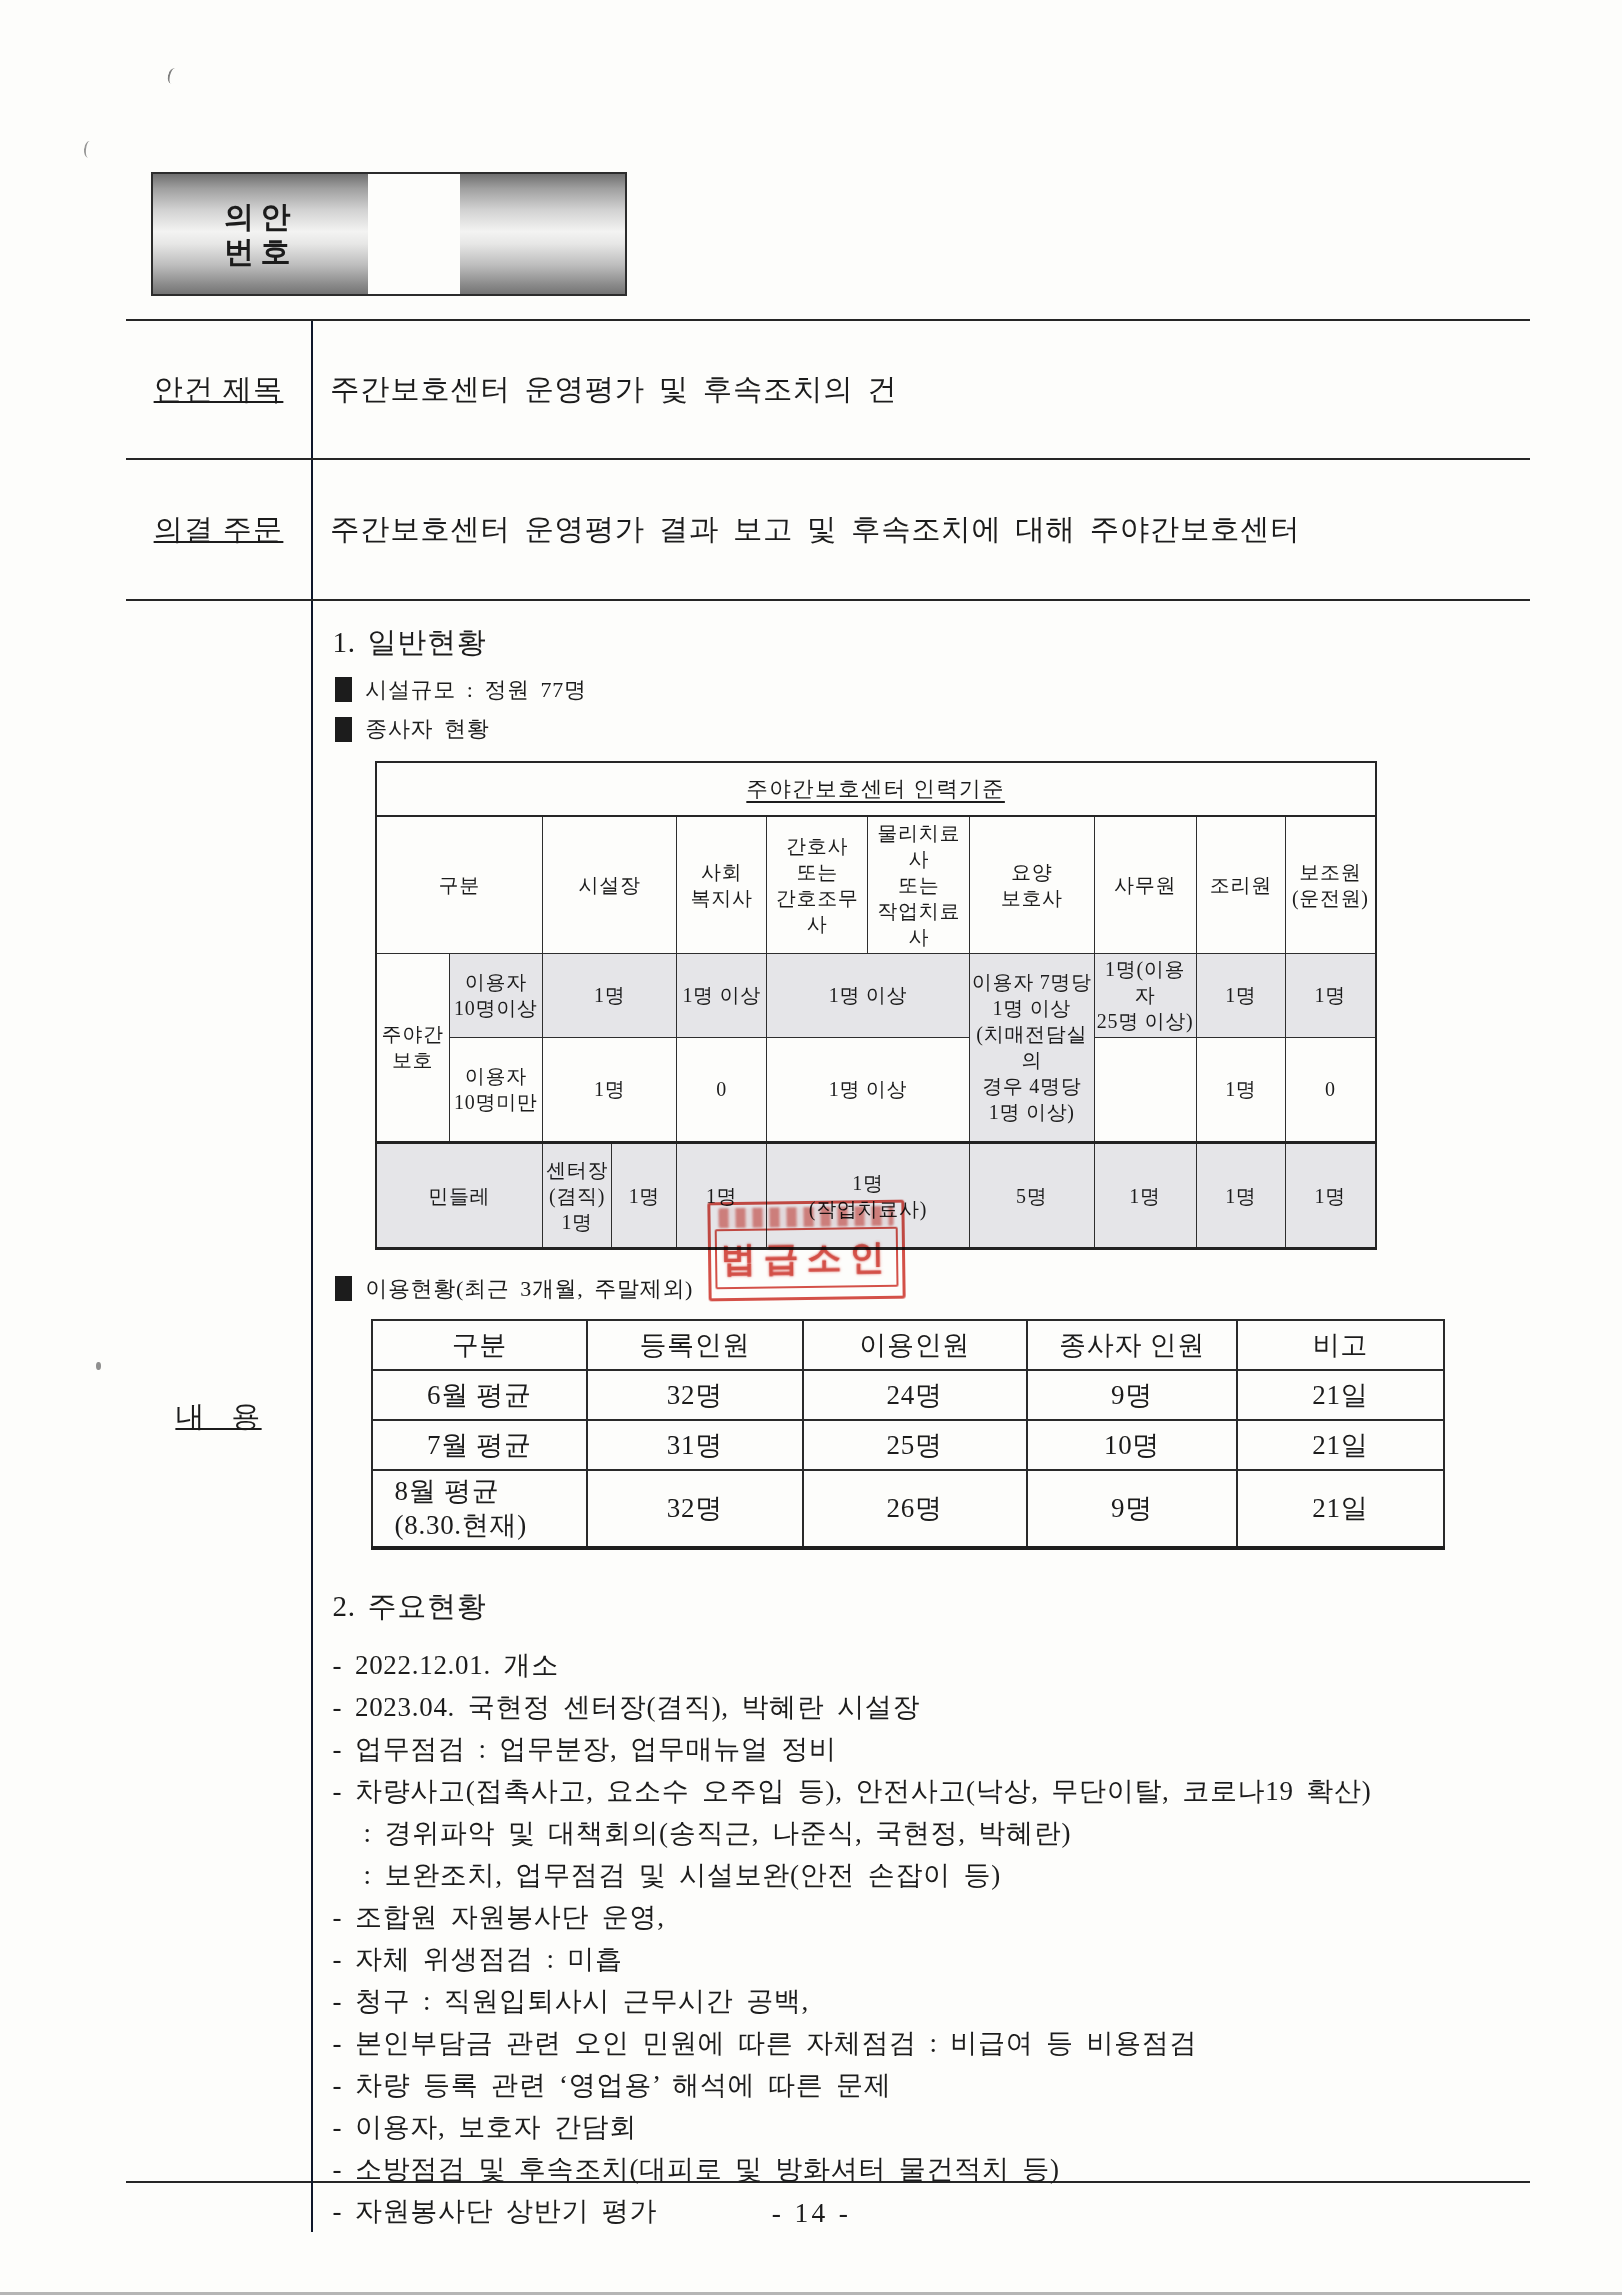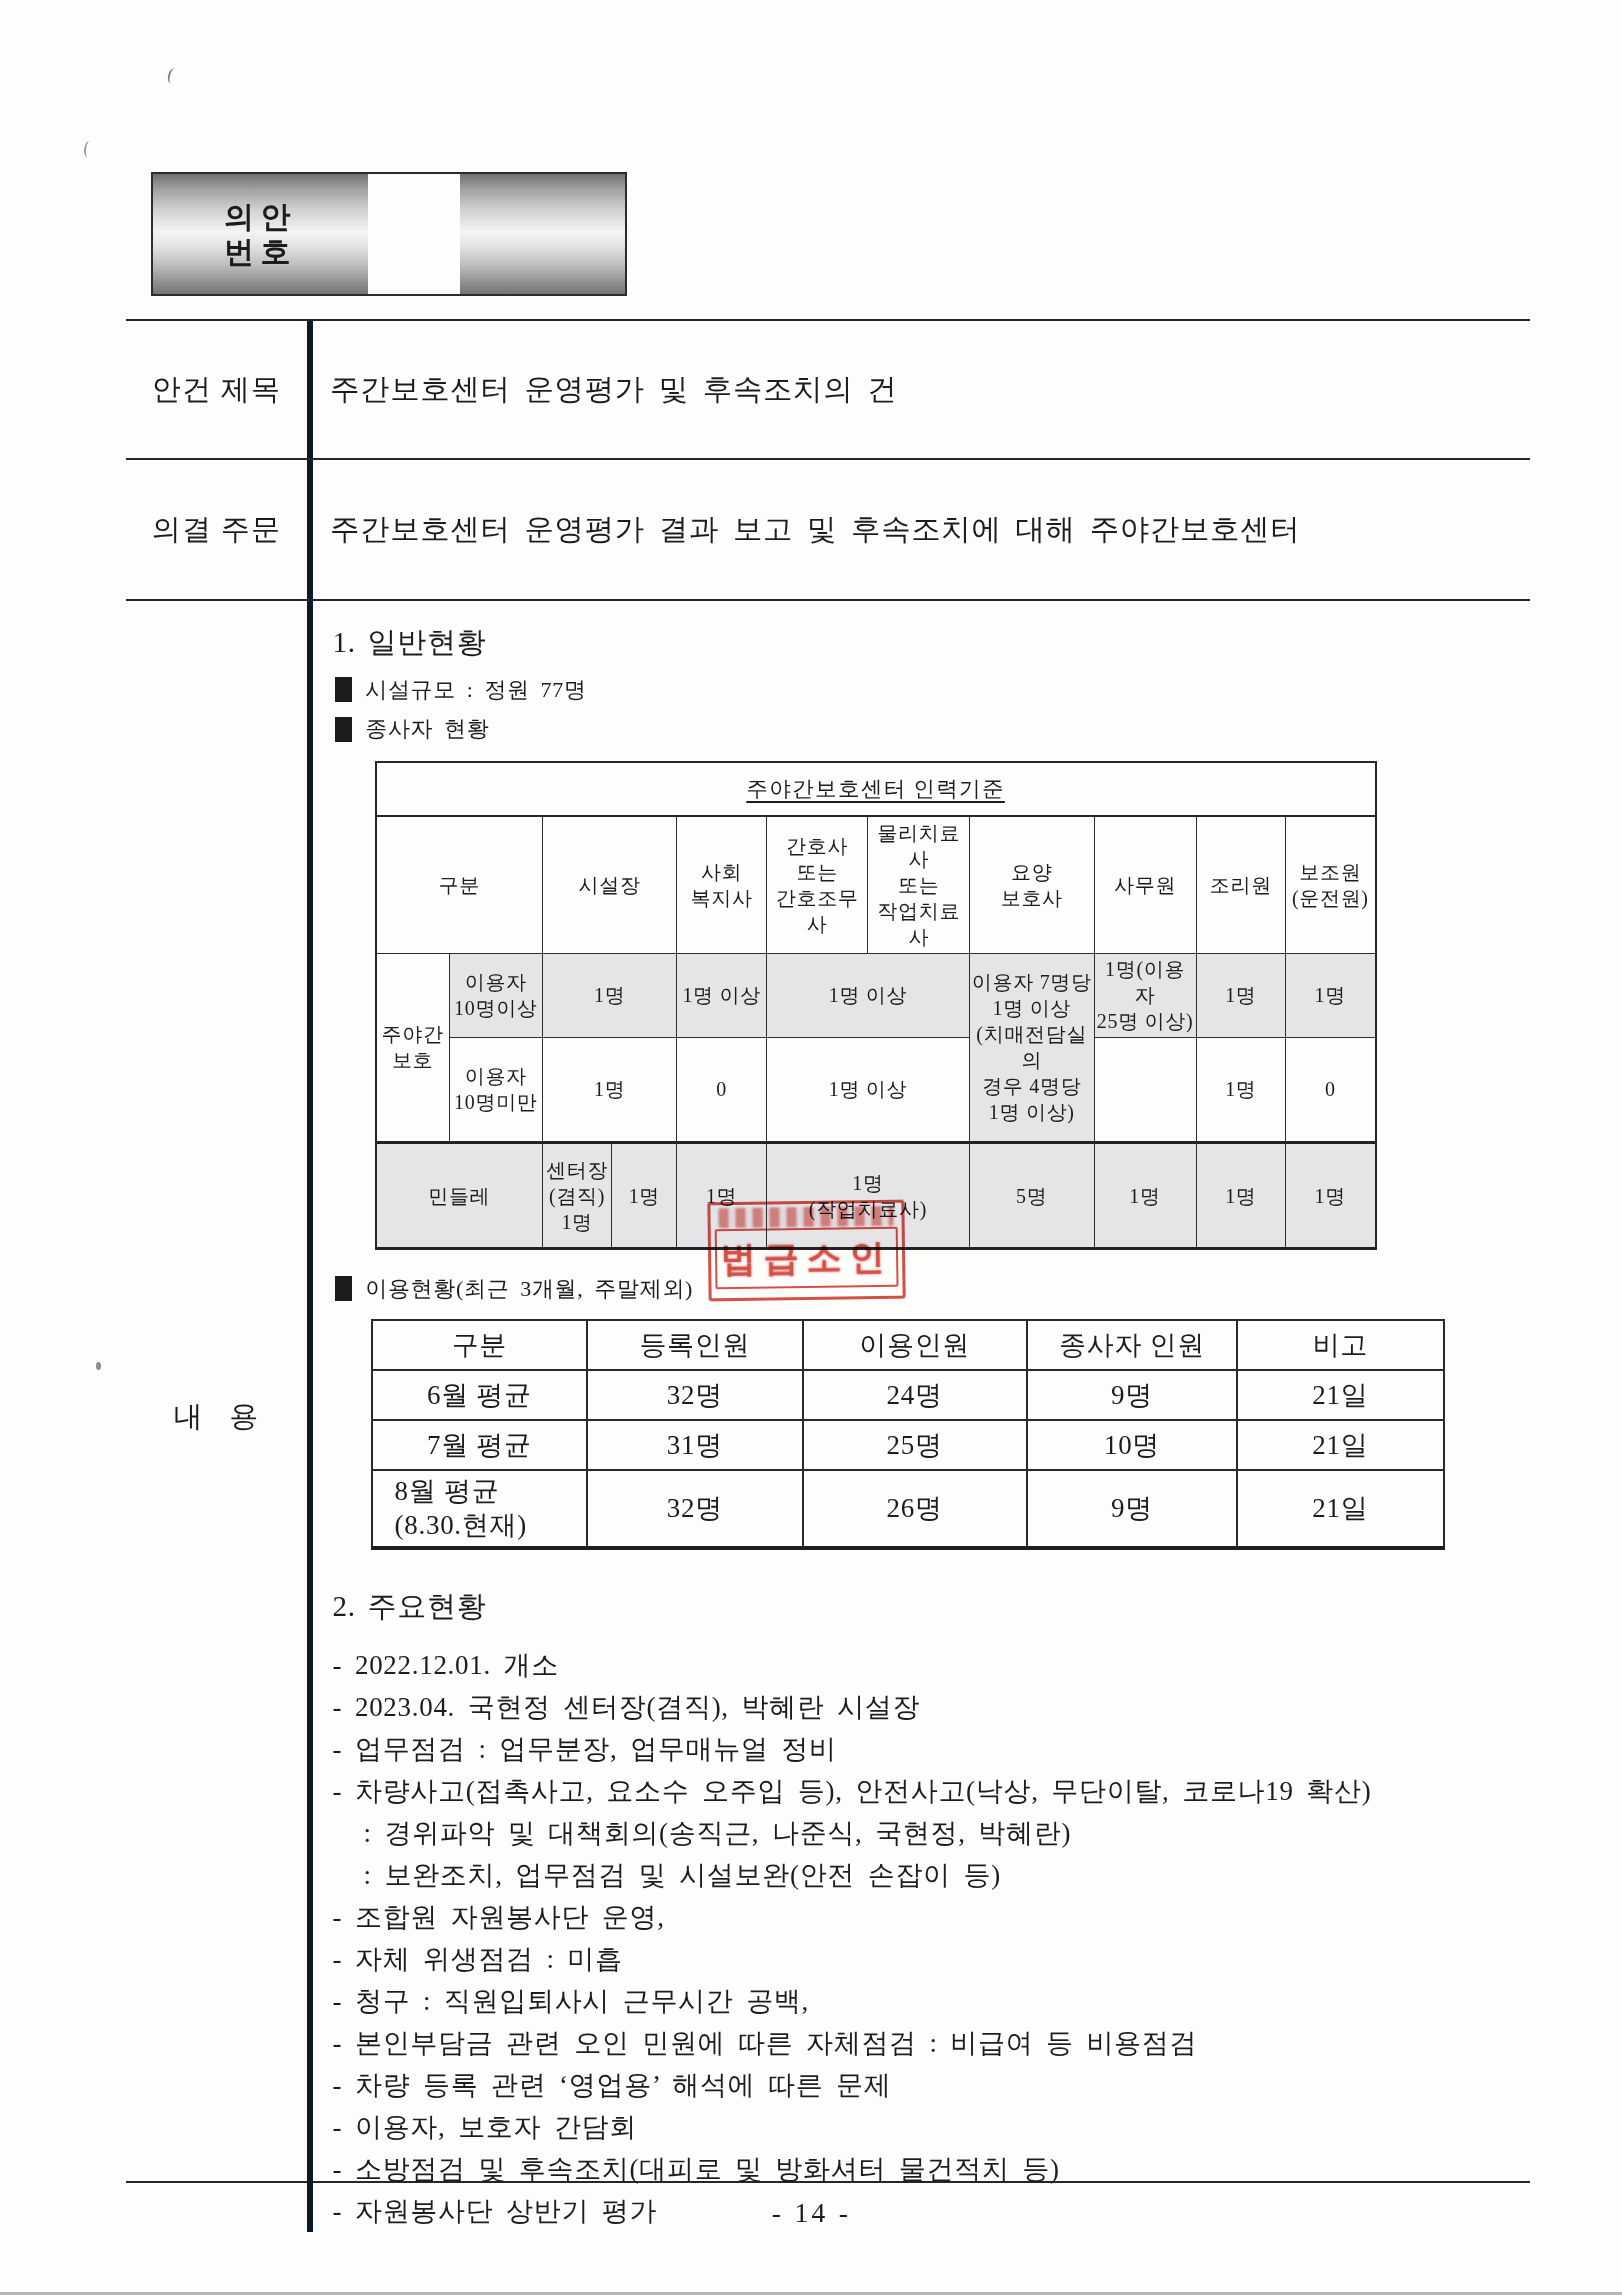--- a/index.html
+++ b/index.html
@@ -40,23 +40,23 @@
     font-size:36px; font-weight:bold; letter-spacing:3.9px; white-space:nowrap;
   }
 
   
   .doc-grid {
     position:absolute; left:126px; top:319px; width:1404px;
     border-top:2px solid #262626;
   }
   .doc-row { display:grid; grid-template-columns:187px 1fr; border-bottom:2px solid #262626; }
   .doc-row .label-col {
-    border-right:6px solid #0f172a;
+    border-right:2px solid #0f172a;
     display:flex; align-items:center; justify-content:center;
-    font-size:29px; letter-spacing:1.3px; white-space:pre;
+    font-size:29px; letter-spacing:1.3px; white-space:pre;text-decoration:underline;
   }
   .row-title   { height:137px; }
   .row-resol   { height:139px; }
   .row-content { height:1580px; }
   .doc-row .value-col { display:flex; align-items:center; font-size:29.4px; padding-left:17px; word-spacing:5.9px; }
 
   
   .content-col { padding:17px 13px 0 19.6px; font-size:27.5px; }
   .sec-heading { font-size:29px; margin:5.2px 0 11.8px 0; word-spacing:3.9px; }
   .sq-bullet-line { margin:9.2px 0 9.2px 2.6px; display:flex; align-items:center; font-size:22px; word-spacing:4.6px; }

